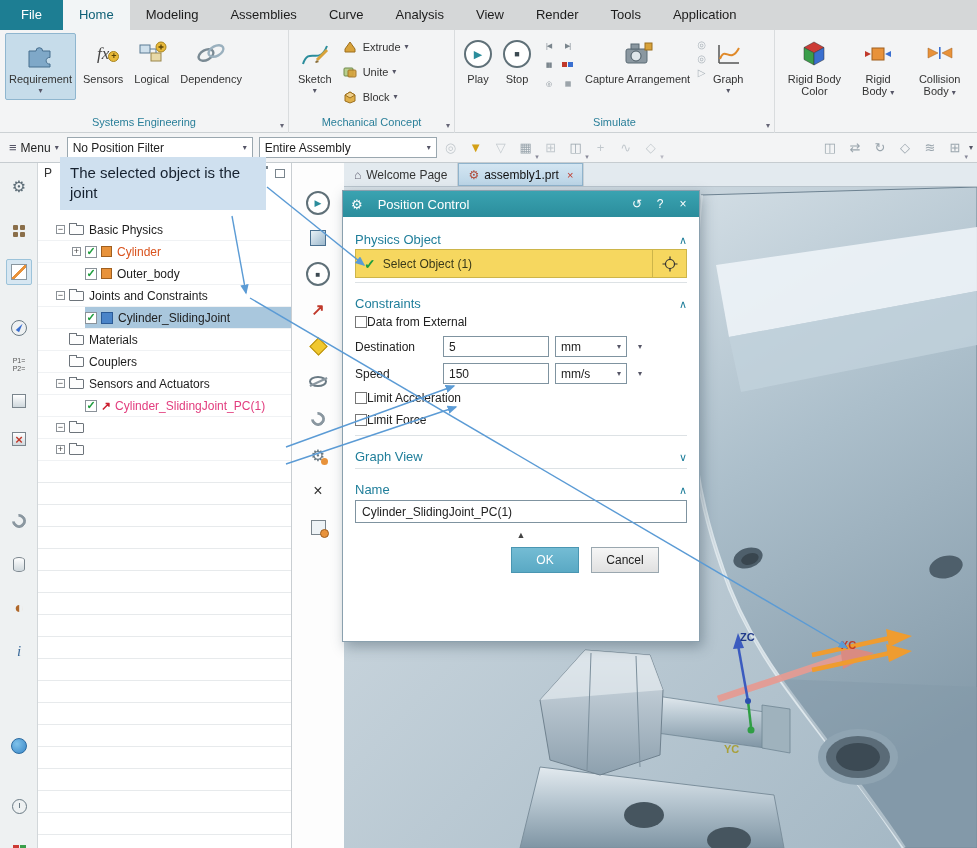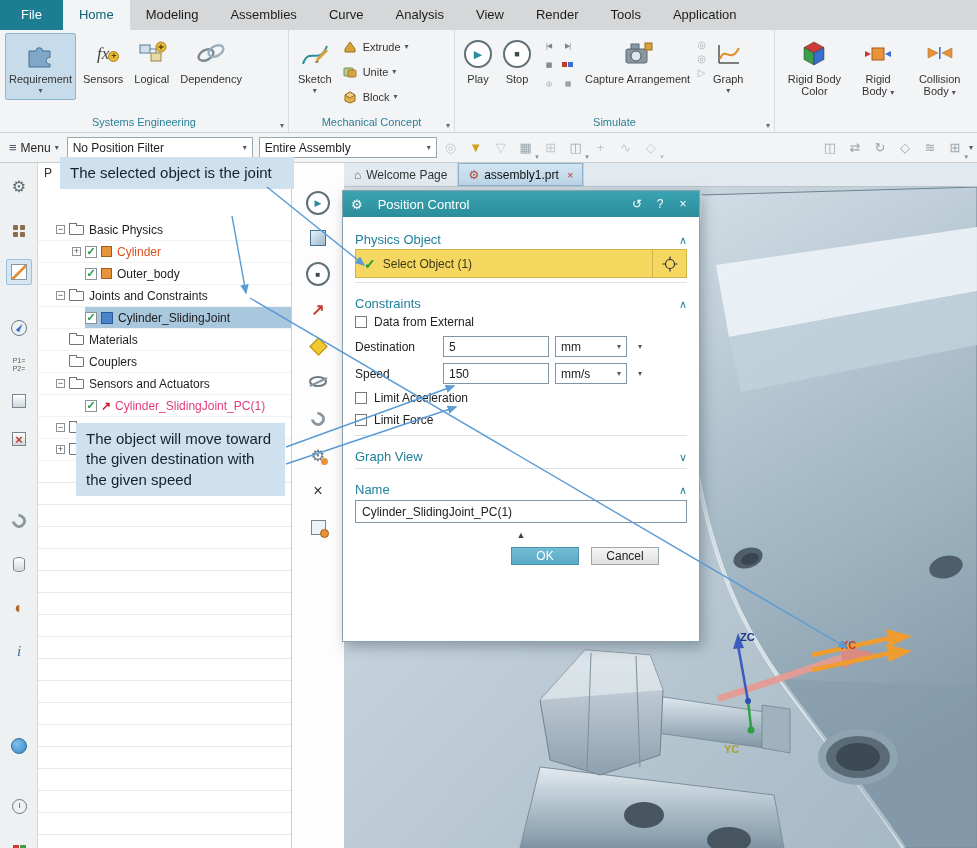--- a/index.html
+++ b/index.html
@@ -129,36 +129,36 @@
 .dtitle {flex:1;margin-left:8px;}
 .hic {width:16px; text-align:center; font-size:12px;}
 .dbody {padding:6px 12px 8px;}
 .sechead {display:flex; align-items:flex-end; justify-content:space-between; height:24px; color:#1f7e9a; font-size:13px;}
 .chev {color:#1f7e9a; font-size:11px;}
 .selrow {height:29px; background:#f6d75f; border:1px solid #cdb54a; display:flex; align-items:stretch; margin:2px 0 4px;}
 .selmain {flex:1; display:flex; align-items:center; gap:7px; padding:0 8px; font-size:12px; color:#3a3a1a;}
 .selmark {color:#1f9e3e; font-weight:bold; font-size:14px;}
 .seltarget {width:34px; border-left:1px solid #cdb54a; display:flex; align-items:center; justify-content:center;}
 .dsep {height:1px; background:#dde2e5; margin:4px 0;}
-.cbrow {display:flex; align-items:center; gap:7px; height:22px; font-size:12px; color:#222;}
+.cbrow {display:flex; align-items:center; height:22px; font-size:12px; color:#222;}
 .cb {width:12px; height:12px; border:1px solid #777; background:#fff; flex:none;}
 .frow {display:flex; align-items:center; height:27px; font-size:12px; color:#222;}
 .flabel {width:88px;}
 .finput {width:106px; height:21px; border:1px solid #7f93a0; background:#fff; padding:0 5px; font:12px "Liberation Sans",sans-serif; color:#222;}
 .unitbox {width:72px; height:21px; border:1px solid #7f93a0; background:#fff; margin-left:6px; display:flex; align-items:center; justify-content:space-between; padding:0 5px; font-size:12px; color:#222;}
 .eqbtn {width:18px; height:21px; margin-left:4px; display:flex; align-items:center; justify-content:center; color:#556; font-size:8px;}
 .nameinput {width:100%; height:23px; border:1px solid #7f93a0; background:#fff; padding:0 6px; font:12px "Liberation Sans",sans-serif; color:#222; margin:3px 0 2px;}
 .dhandle {text-align:center; color:#444; font-size:9px; padding:5px 0 7px;}
 .dfoot {display:flex; justify-content:flex-end; gap:12px; padding-right:28px;}
-.btn {min-width:68px; height:18px; display:flex; align-items:center; justify-content:center; font-size:12px; border:1px solid #9aa7af; background:linear-gradient(#f6f6f6,#e0e0e0); color:#222;}
+.btn {min-width:68px; height:26px; display:flex; align-items:center; justify-content:center; font-size:12px; border:1px solid #9aa7af; background:linear-gradient(#f6f6f6,#e0e0e0); color:#222;}
 .btn.primary {background:linear-gradient(#74bcd4,#5aa9c4); border-color:#4a96b2; color:#fff;}
 
 
 .note {position:absolute; background:#cfe0ef; color:#16212f; font-size:15px; line-height:1.35; padding:6px 10px; z-index:60;}
-#note1 {left:60px; top:157px; width:234px;}
+#note1 {left:60px; top:157px; width:206px;}
 #note2 {left:76px; top:423px; width:209px;}
 #leaders {position:absolute; left:0; top:0; width:977px; height:848px; z-index:70; pointer-events:none;}
 </style>
 </head>
 <body>
 
 <div id="app">
 
   <div class="menubar">
     <div class="mtab file">File</div>
@@ -722,21 +722,20 @@
       <input class="nameinput" value="Cylinder_SlidingJoint_PC(1)" style="">
       <div class="dhandle">▲</div>
       <div class="dfoot">
         <div class="btn primary">OK</div>
         <div class="btn">Cancel</div>
       </div>
     </div>
   </div>
 
   <div class="note" id="note1">The selected object is the joint</div>
-  <div class="note" id="note2">The object will move toward the given destination with the given speed</div>
 
   <svg id="leaders">
     <defs>
       <marker id="la" markerWidth="8" markerHeight="8" refX="6" refY="3" orient="auto">
         <path d="M0,0 L7,3 L0,6 Z" fill="#5b9bd5"></path>
       </marker>
     </defs>
     <line x1="232" y1="216" x2="246" y2="293" stroke="#5b9bd5" stroke-width="1.4" marker-end="url(#la)"></line>
     <line x1="267" y1="187" x2="364" y2="265" stroke="#5b9bd5" stroke-width="1.4" marker-end="url(#la)"></line>
     <line x1="286" y1="447" x2="454" y2="386" stroke="#5b9bd5" stroke-width="1.4" marker-end="url(#la)"></line>

